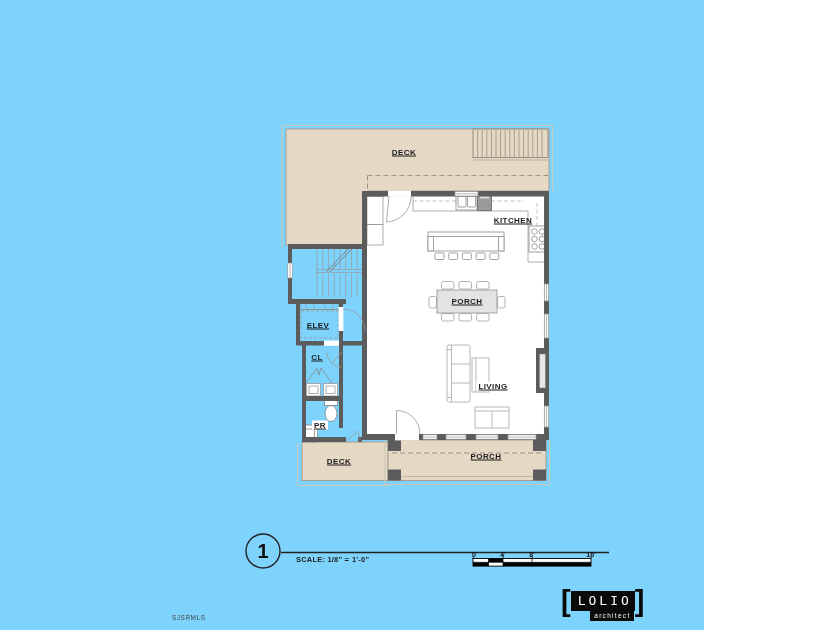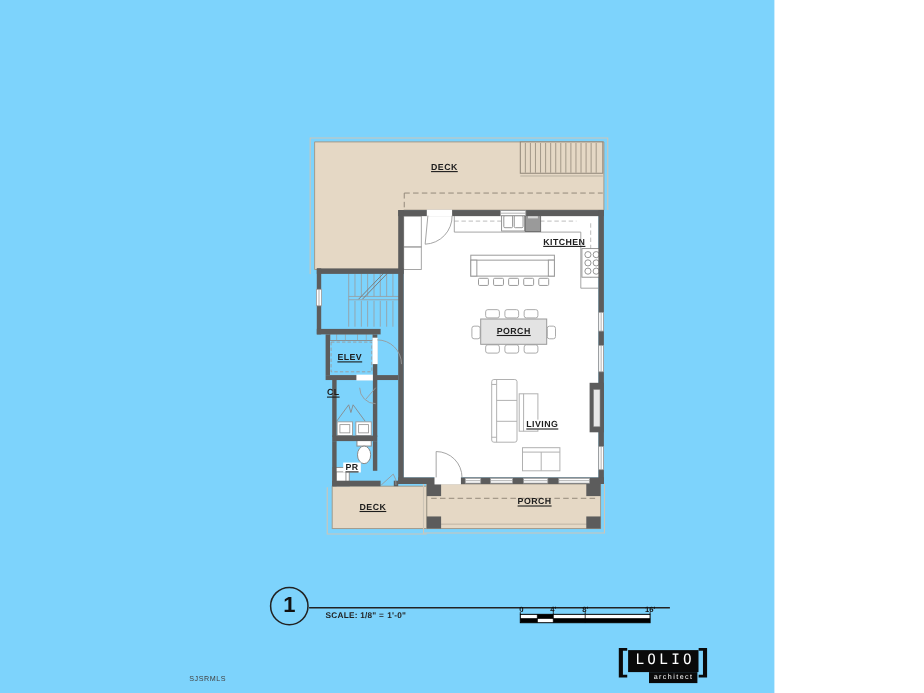--- a/index.html
+++ b/index.html
@@ -223,21 +223,21 @@
     <path d="M488.5 558.5V566.1 M503 558.5V566.1 M532 558.5V566.1" stroke="#000" stroke-width="0.7"></path>
     <line x1="473" y1="562.3" x2="591" y2="562.3" stroke="#000" stroke-width="0.6"></line>
   </g>
 </svg>
 
   <span class="lbl" style="left:404px;top:152px;">DECK</span>
   <span class="lbl" style="left:466px;top:220px;margin-left:47px;">KITCHEN</span>
   <span class="lbl" style="left:467px;top:301px;">PORCH</span>
   <span class="lbl bg" style="left:493px;top:386px;">LIVING</span>
   <span class="lbl" style="left:318px;top:325px;">ELEV</span>
-  <span class="lbl" style="left:303px;top:357px;">CL</span>
+  <span class="lbl" style="left:317px;top:357px;">CL</span>
   <span class="lbl bg" style="left:320px;top:425px;">PR</span>
   <span class="lbl" style="left:339px;top:461px;">DECK</span>
   <span class="lbl" style="left:486px;top:456px;text-decoration:underline;">PORCH</span>
 
   <span class="title-num">1</span>
   <span class="scale-note" style="left:296px;">SCALE: 1/8" =</span>
   <span class="scale-note" style="left:352px;">1'-0"</span>
   <span class="tick" style="left:474px;">0</span>
   <span class="tick" style="left:503px;">4'</span>
   <span class="tick" style="left:532px;">8'</span>

